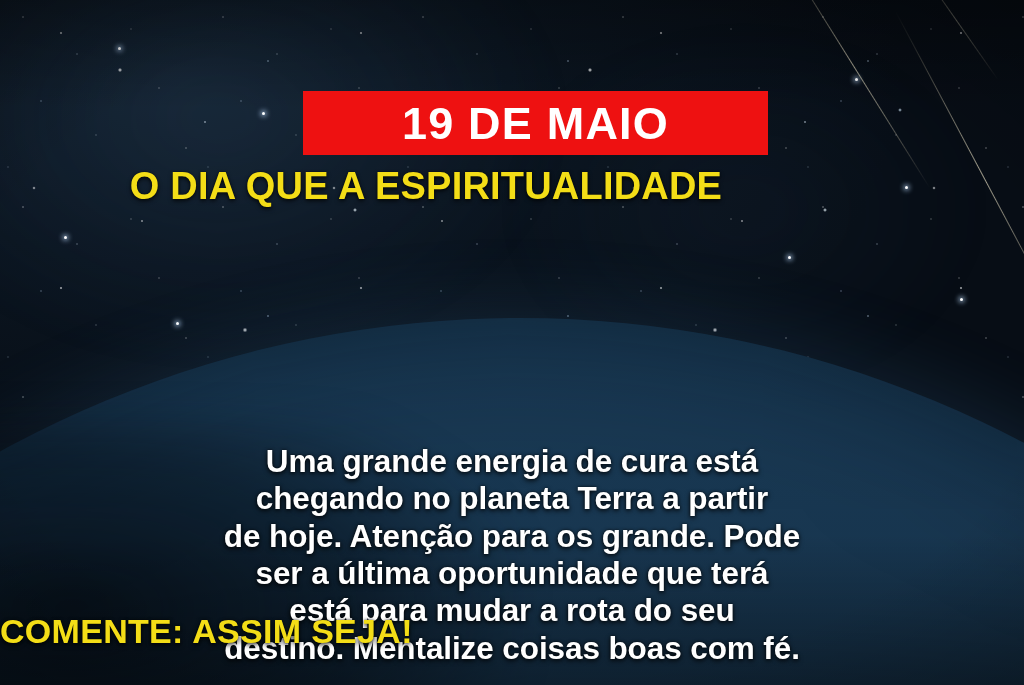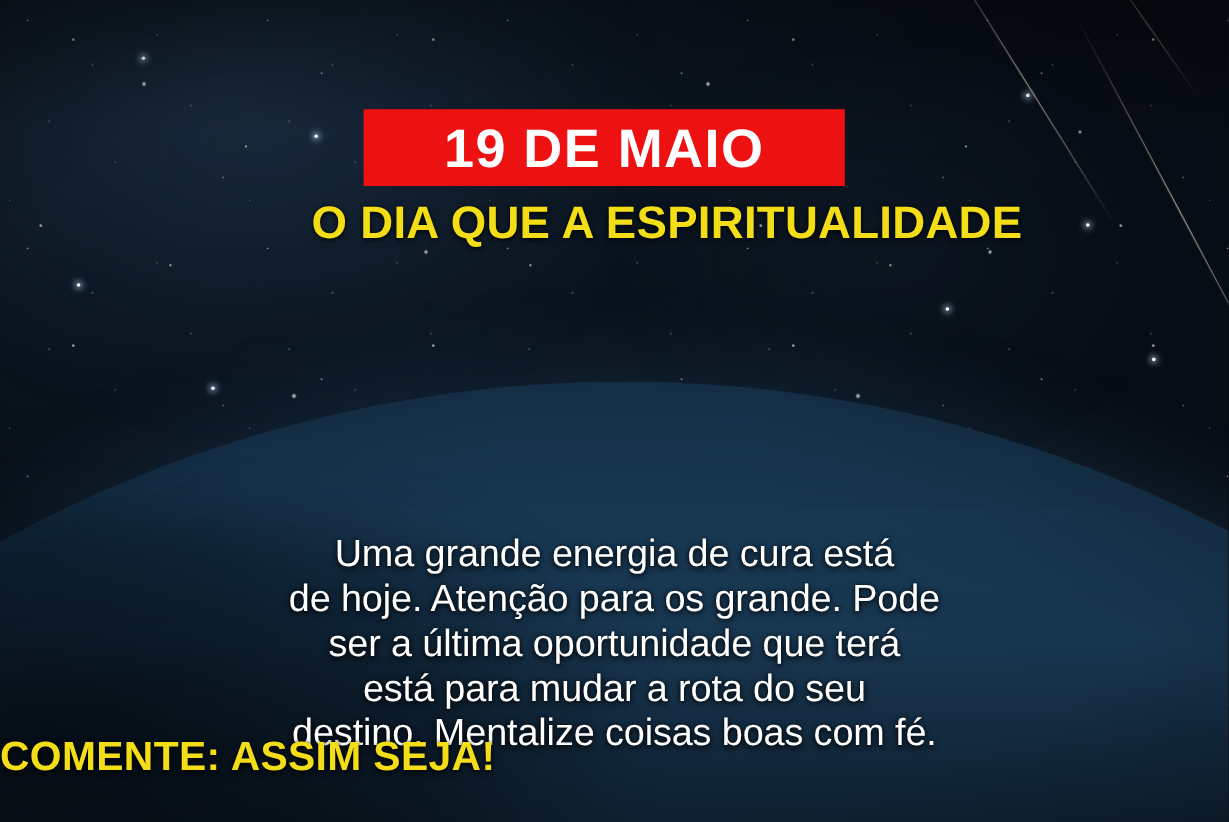--- a/index.html
+++ b/index.html
@@ -220,60 +220,60 @@
   .content {
     position: absolute;
     inset: 0;
     z-index: 20;
   }
 
   .date-badge {
     position: absolute;
     left: 303px;
     top: 91px;
-    width: 401px;
+    width: 465px;
     height: 64px;
     display: flex;
     align-items: center;
     justify-content: center;
     background: #ee1111;
   }
   .date-badge-text {
     color: #ffffff;
     font-size: 45px;
     font-weight: 700;
     letter-spacing: 1.2px;
     line-height: 1;
     white-space: nowrap;
   }
 
   .headline {
     position: absolute;
     left: 0;
     top: 164px;
     width: 852px;
-    text-align: right;
+    text-align: center;
     color: #f3dd17;
     font-size: 38px;
     font-weight: 700;
     line-height: 1.16;
     letter-spacing: .2px;
     text-shadow: 0 2px 4px rgba(0,0,0,.72), 0 0 2px rgba(0,0,0,.55);
   }
   .headline .ln { display: block; white-space: nowrap; }
 
   .body-copy {
     position: absolute;
     left: 0;
     top: 443px;
     width: 1024px;
     text-align: center;
     color: #ffffff;
     font-size: 31.5px;
-    font-weight: 400;
+    font-weight: 700;
     line-height: 1.185;
     letter-spacing: -.1px;
     text-shadow: 0 2px 5px rgba(0,0,0,.80), 0 0 3px rgba(0,0,0,.65);
   }
   .body-copy .ln { display: block; white-space: nowrap; }
 
   .cta {
     position: absolute;
     left: 0;
     top: 612px;
@@ -327,20 +327,21 @@
     <div class="date-badge">
       <span class="date-badge-text">19 DE MAIO</span>
     </div>
 
     <div class="headline">
       <span class="ln">O DIA QUE A ESPIRITUALIDADE</span>
     </div>
 
     <div class="body-copy">
       <span class="ln">Uma grande energia de cura está</span>
+      <span class="ln">chegando no planeta Terra a partir</span>
       <span class="ln">de hoje. Atenção para os grande. Pode</span>
       <span class="ln">ser a última oportunidade que terá</span>
       <span class="ln">está para mudar a rota do seu</span>
       <span class="ln">destino. Mentalize coisas boas com fé.</span>
     </div>
 
     <div class="cta">COMENTE: ASSIM SEJA!</div>
 
   </div>
 </div>

